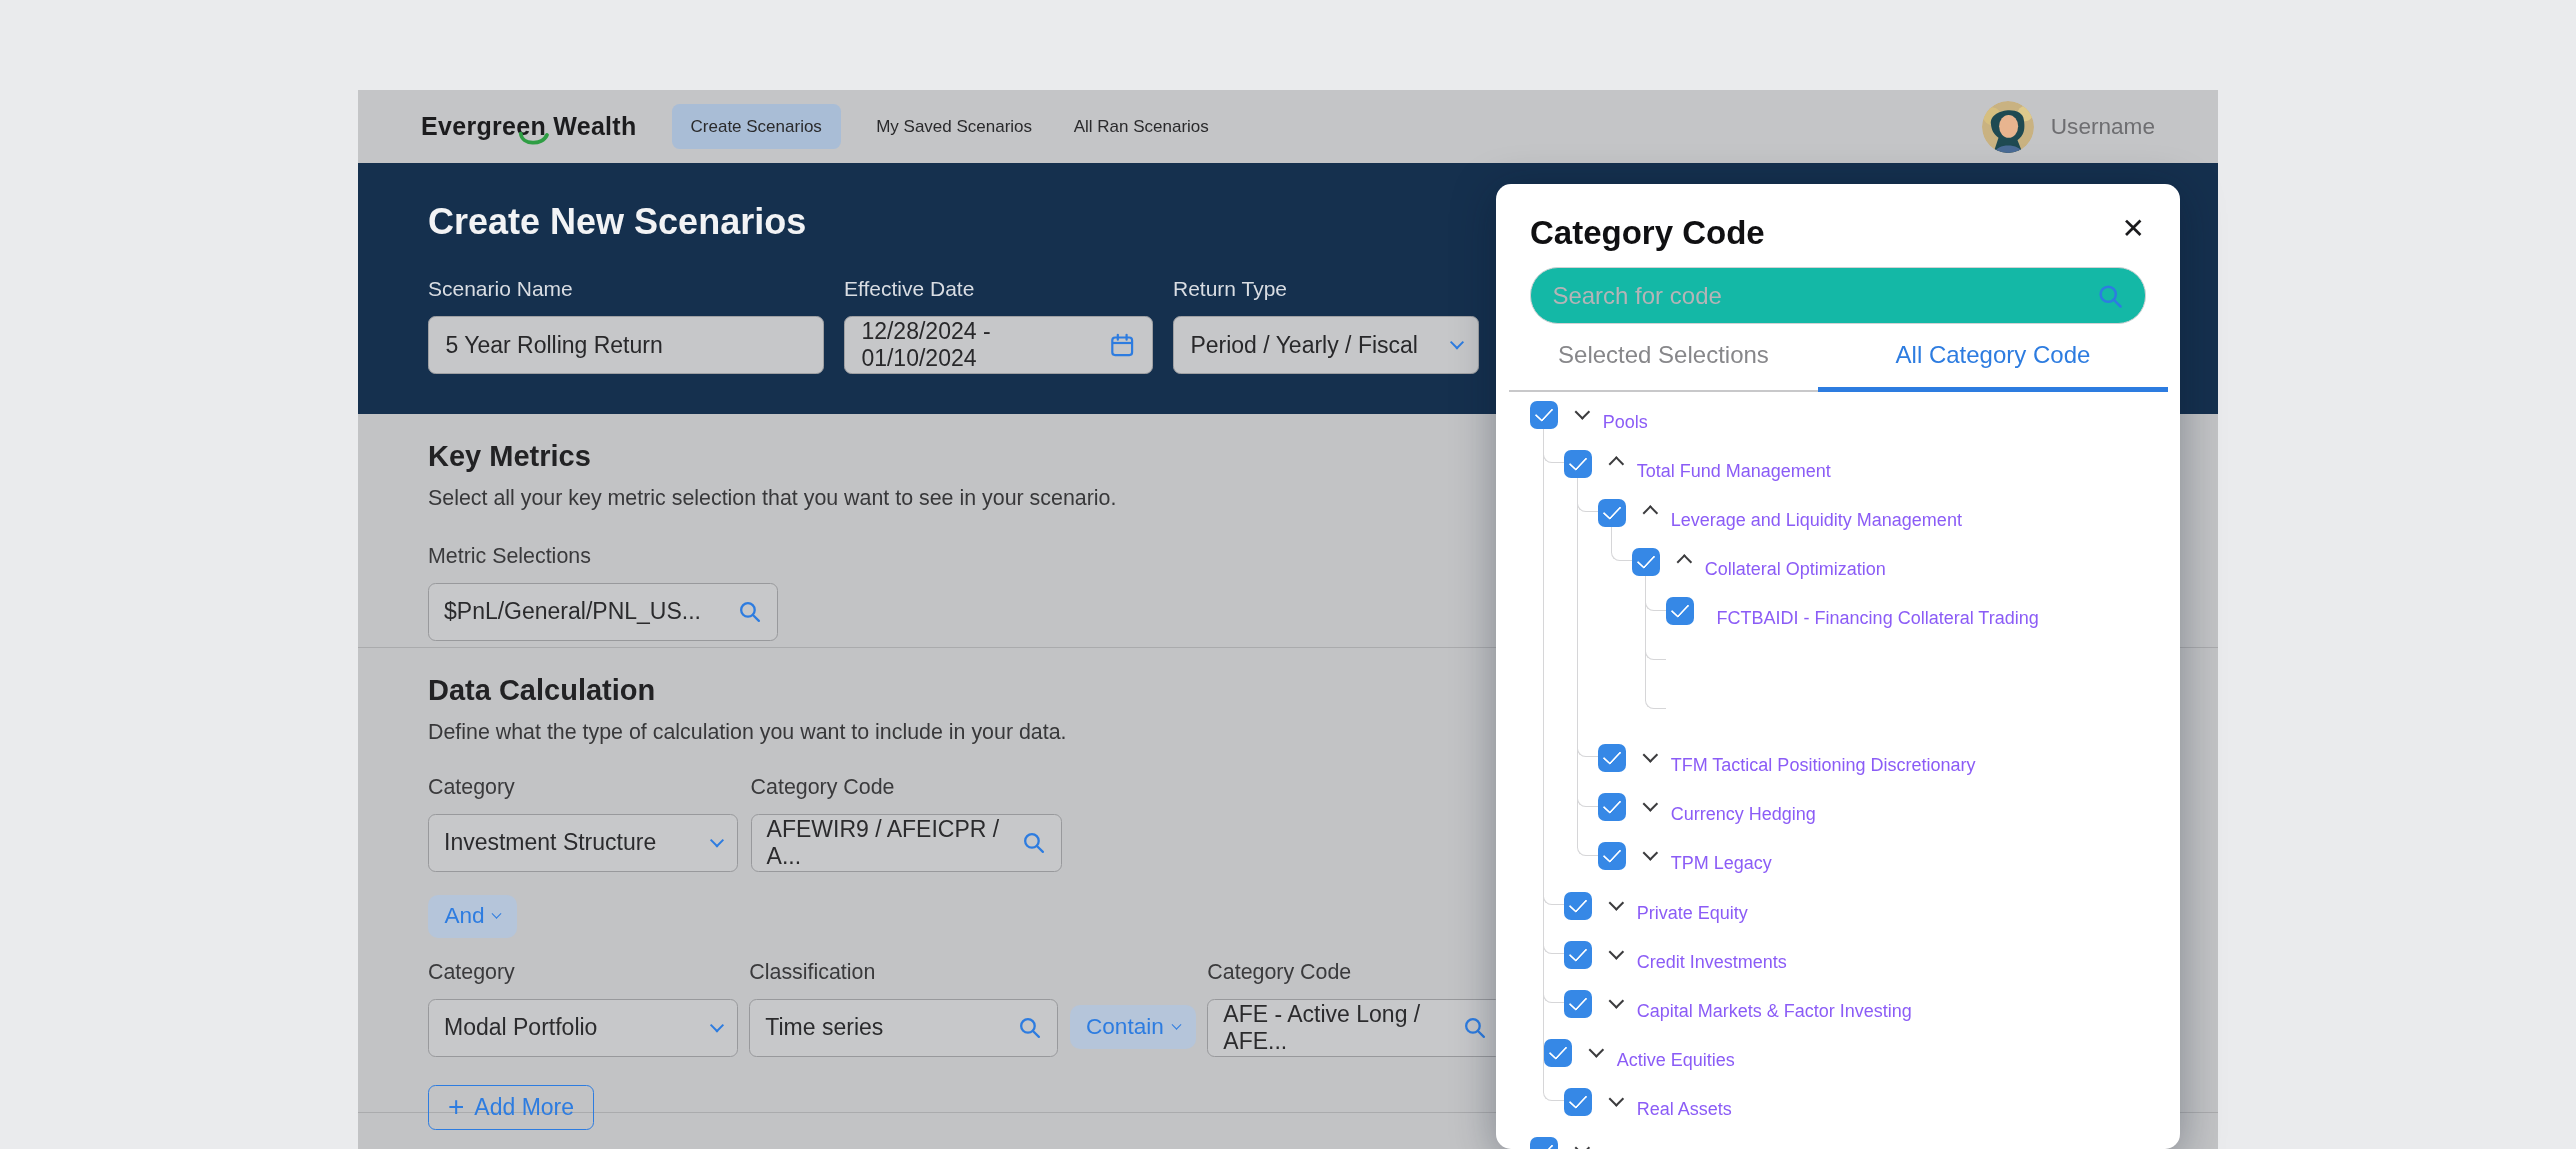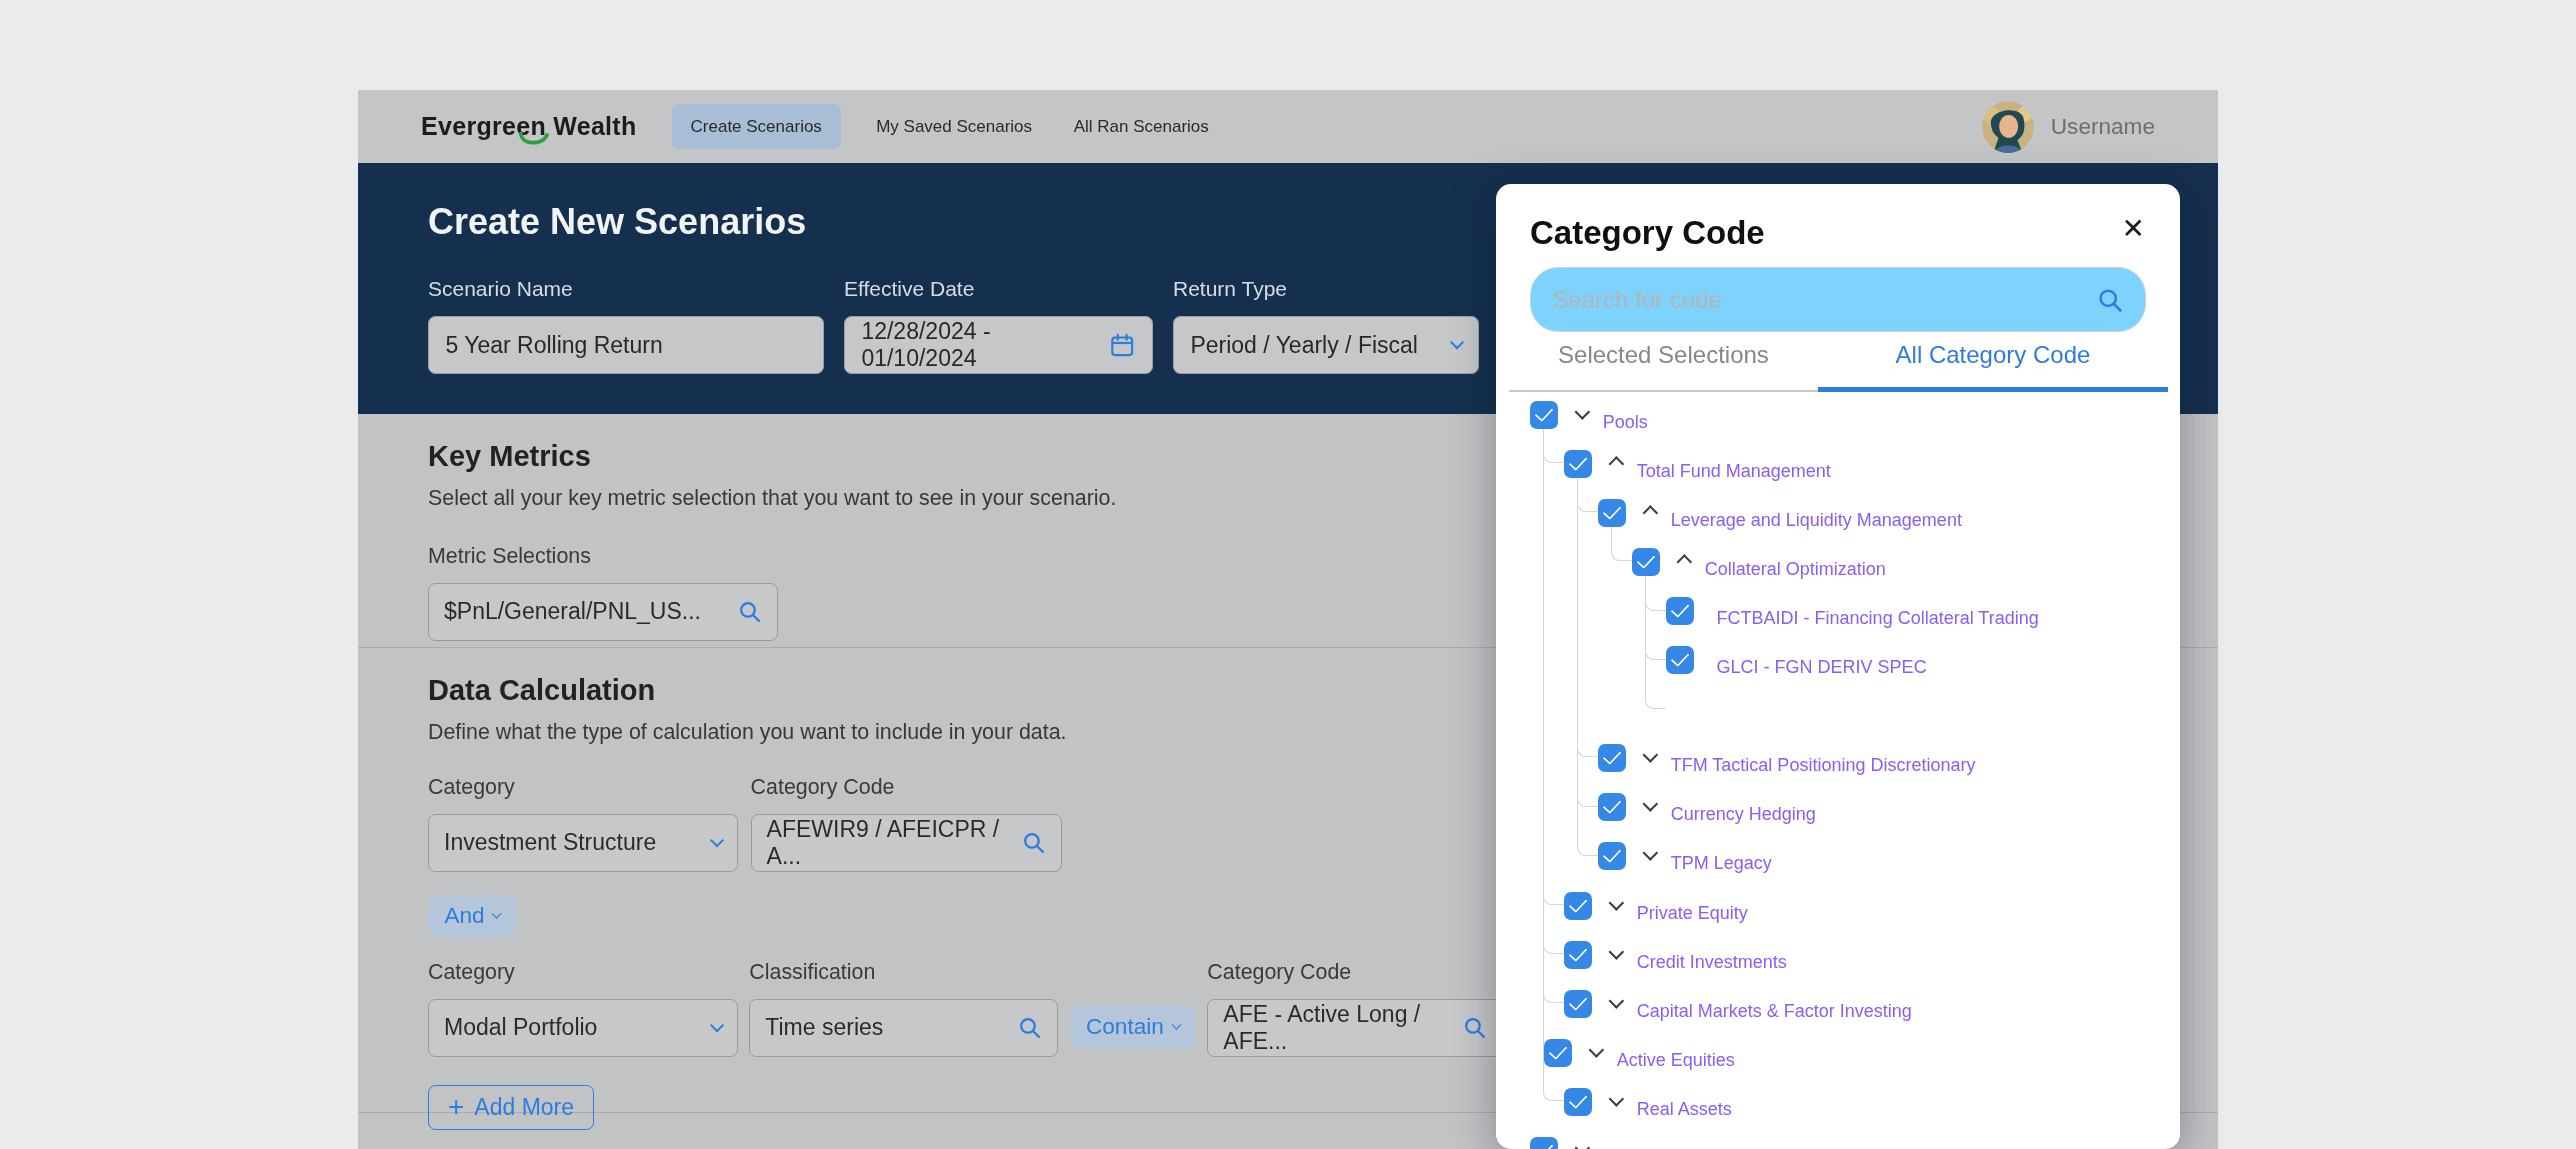--- a/index.html
+++ b/index.html
@@ -54,22 +54,22 @@
   .pill .chev-blue { width:7px; height:7px; border-width:1.9px; }
   .add-more { display:inline-flex; align-items:center; gap:10px; border:1.9px solid var(--accent,#2d7ce0);
               border-radius:7.5px; padding:7.5px 19px; color:var(--accent,#2d7ce0); font-size:23px; background:transparent; }
   .add-more .plus { font-size:28px; line-height:1; }
 
   
   #panel { position:absolute; left:1496px; top:184px; width:684px; height:965px; background:#ffffff;
            border-radius:15px; box-shadow:0 8.8px 44px rgba(8,20,40,.35); z-index:5; overflow:hidden; }
   .panel-title { font-size:33px; font-weight:bold; color:#101012; position:absolute; left:34px; top:30px; }
   .panel-close { position:absolute; right:35px; top:31px; font-size:28px; font-weight:300; color:#1b1b1d; line-height:1; cursor:default; }
-  .panel-search { position:absolute; left:34px; top:83px; width:616px; height:65px; border:1.3px solid #d2d2d4;
-                  border-radius:28px; display:flex; align-items:center; padding:0 21.4px; background:#7dd3fc; }
+  .panel-search { position:absolute; left:34px; top:83px; width:616px; height:57px; border:1.3px solid #d2d2d4;
+                  border-radius:28px; display:flex; align-items:center; padding:0 21.4px; background:#14b8a6; }
   .panel-search input { border:none; outline:none; flex:1; font-size:24px; color:#333; background:transparent;
                         font-family:"Liberation Sans","DejaVu Sans",sans-serif; }
   .panel-search input::placeholder { color:#b4b4b7; }
   .panel-tabs { position:absolute; left:12.6px; top:157px; width:659px; display:flex; }
   .ptab { font-size:24px; text-align:center; padding-bottom:17.6px; border-bottom:2.5px solid #c8c8ca; }
   .ptab.active { color:var(--accent,#2d7ce0); border-bottom:5px solid var(--accent,#2d7ce0); }
   .ptab.inactive { color:#87878a; }
   .ptab-left { width:53%; } .ptab-right { width:47%; }
 
   
@@ -286,24 +286,20 @@
         <span class="cb"></span>
         <span class="tchev up"></span>
         <span class="tlabel">Collateral Optimization</span>
       </div>
       <div class="elbow" style="left: 149px; width: 21px; top: 186px; height: 35px;"></div>
       <div class="tree-row" style="top: 196px; padding-left: 170px;">
         <span class="cb"></span>
         <span class="tlabel leaf">FCTBAIDI - Financing Collateral Trading</span>
       </div>
       <div class="elbow" style="left: 149px; width: 21px; top: 186px; height: 84px;"></div>
-      <div class="tree-row" style="top: 245px; padding-left: 170px;">
-        <span class="cb"></span>
-        <span class="tlabel leaf">GLCI - FGN DERIV SPEC</span>
-      </div>
       <div class="elbow" style="left: 149px; width: 21px; top: 186px; height: 133px;"></div>
       <div class="elbow" style="left: 81px; width: 21px; top: 87px; height: 280px;"></div>
       <div class="tree-row" style="top: 343px; padding-left: 102px;">
         <span class="cb"></span>
         <span class="tchev down"></span>
         <span class="tlabel">TFM Tactical Positioning Discretionary</span>
       </div>
       <div class="elbow" style="left: 81px; width: 21px; top: 87px; height: 330px;"></div>
       <div class="tree-row" style="top: 392px; padding-left: 102px;">
         <span class="cb"></span>

